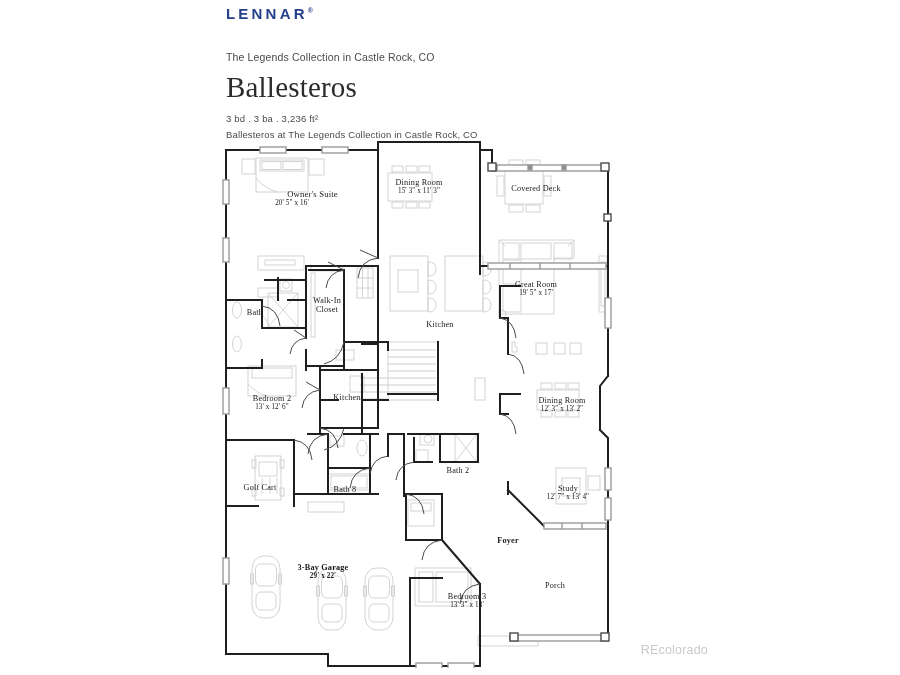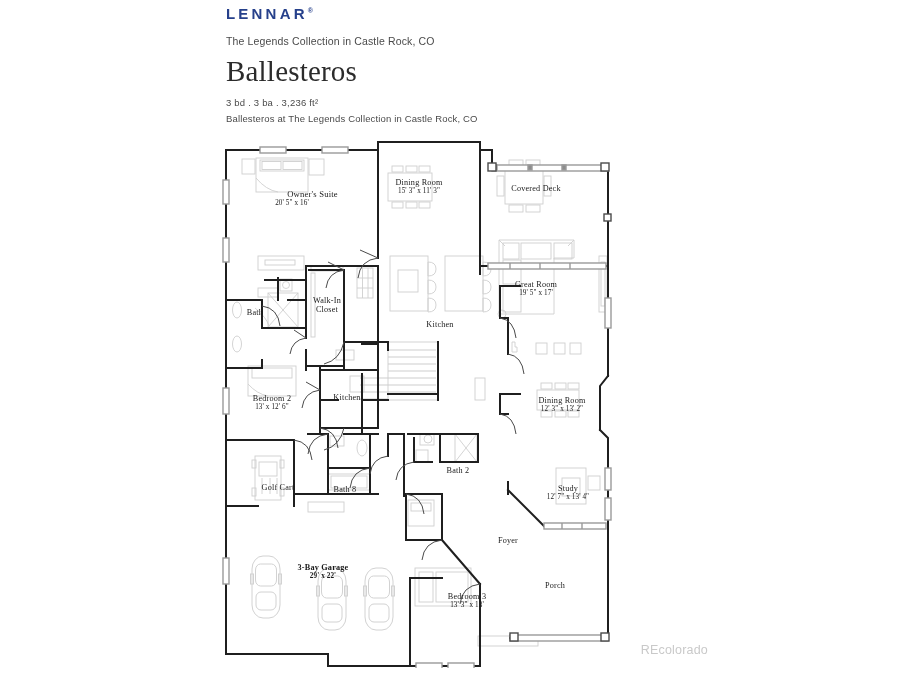--- a/index.html
+++ b/index.html
@@ -37,21 +37,21 @@
     color: #26408b;
     line-height: 18px;
     white-space: nowrap;
   }
   .brand sup {
     font-size: 7px;
     letter-spacing: 0;
     vertical-align: super;
   }
   .collection-line {
-    margin-top: 12px;
+    margin-top: 28px;
     font-size: 10.5px;
     color: #4a4a4a;
     letter-spacing: 0.15px;
     line-height: 13px;
   }
   .plan-title {
     margin-top: 7px;
     font-family: "Liberation Serif", serif;
     font-size: 29px;
     color: #2b2b2b;
@@ -509,38 +509,38 @@
 
     <div class="room-label" style="left:137px; top:260px;">
       <span class="rname">Kitchen</span>
     </div>
 
     <div class="room-label" style="left:352px; top:267px;">
       <span class="rname">Dining Room</span>
       <span class="rdim">12' 3" x 13' 2"</span>
     </div>
 
-    <div class="room-label" style="left:68px; top:350px;">
+    <div class="room-label" style="left:50px; top:350px;">
       <span class="rname">Golf Cart</span>
     </div>
 
     <div class="room-label" style="left:135px; top:352px;">
       <span class="rname">Bath 8</span>
     </div>
 
     <div class="room-label" style="left:248px; top:333px;">
       <span class="rname">Bath 2</span>
     </div>
 
     <div class="room-label" style="left:358px; top:355px;">
       <span class="rname">Study</span>
       <span class="rdim">12' 7" x 13' 4"</span>
     </div>
 
-    <div class="room-label" style="left:298px; top:403px;">
+    <div class="room-label" style="left:298px; top:403px;font-weight:bold;">
       <span class="rname">Foyer</span>
     </div>
 
     <div class="room-label" style="left:345px; top:448px;">
       <span class="rname">Porch</span>
     </div>
 
     <div class="room-label" style="left:113px; top:434px;font-weight:bold;">
       <span class="rname">3-Bay Garage</span>
       <span class="rdim">29' x 22'</span>

